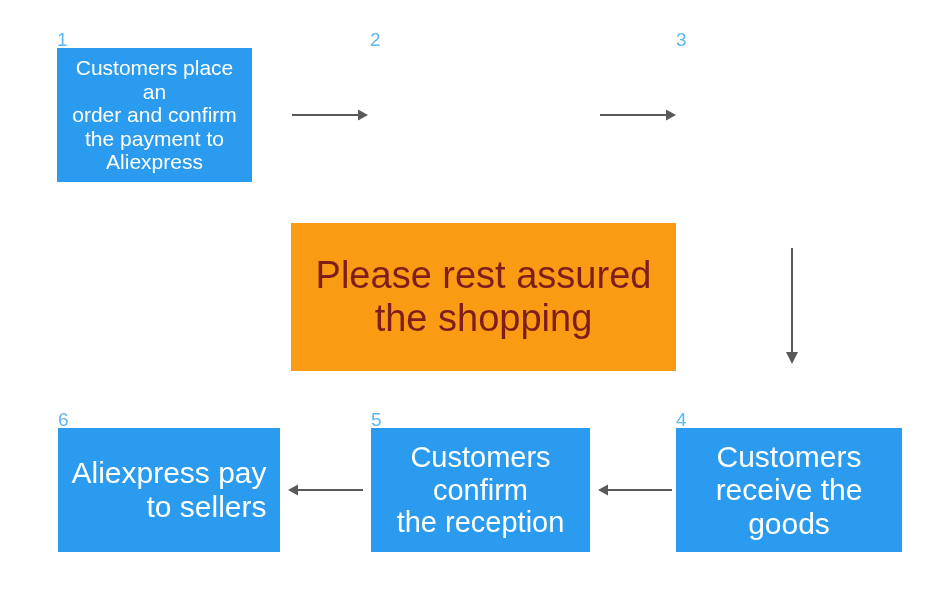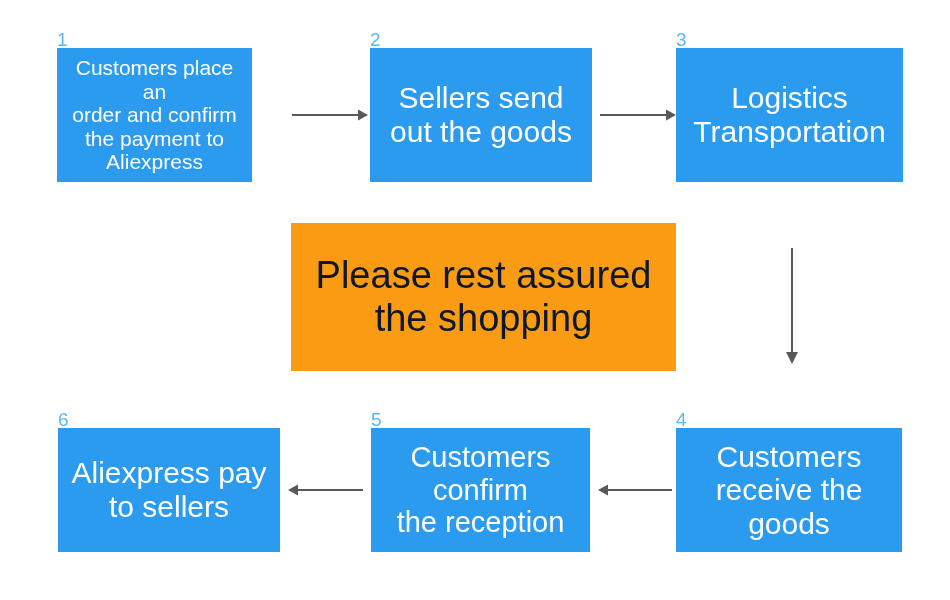--- a/index.html
+++ b/index.html
@@ -24,21 +24,21 @@
     box-sizing: border-box;
     display: flex;
     align-items: center;
     justify-content: center;
     text-align: center;
     color: #ffffff;
     line-height: 1.12;
     padding: 4px 8px;
   }
   .node.blue   { background: #2a9bef; }
-  .node.orange { background: #f99c13; color: #0f172a; }
+  .node.orange { background: #f99c13; color: #7f1d1d; }
 
   .node-label {
     display: block;
     white-space: pre-line;
     font-weight: 400;
   }
 
   
   .badge {
     position: absolute;
@@ -69,37 +69,29 @@
   </div>
 
   <div class="arrow" style="left:292px; top:105px;">
     <svg width="76" height="20" viewBox="0 0 76 20">
       <line x1="0" y1="10" x2="66" y2="10" stroke="#595959" stroke-width="2"></line>
       <polygon points="66,4.5 76,10 66,15.5" fill="#595959"></polygon>
     </svg>
   </div>
 
   <div class="badge" style="left:370px; top:30px;">2</div>
-  <div class="node blue" style="left:370px; top:48px; width:222px; height:134px; font-size:30px;">
-    <span class="node-label">Sellers send
-out the goods</span>
-  </div>
 
   <div class="arrow" style="left:600px; top:105px;">
     <svg width="76" height="20" viewBox="0 0 76 20">
       <line x1="0" y1="10" x2="66" y2="10" stroke="#595959" stroke-width="2"></line>
       <polygon points="66,4.5 76,10 66,15.5" fill="#595959"></polygon>
     </svg>
   </div>
 
   <div class="badge" style="left:676px; top:30px;">3</div>
-  <div class="node blue" style="left:676px; top:48px; width:227px; height:134px; font-size:30px;">
-    <span class="node-label">Logistics
-Transportation</span>
-  </div>
 
   <div class="node orange" style="left:291px; top:223px; width:385px; height:148px; font-size:38px;">
     <span class="node-label">Please rest assured
 the shopping</span>
   </div>
 
   <div class="arrow" style="left:780px; top:248px;">
     <svg width="24" height="116" viewBox="0 0 24 116">
       <line x1="12" y1="0" x2="12" y2="104" stroke="#595959" stroke-width="2"></line>
       <polygon points="6,104 18,104 12,116" fill="#595959"></polygon>
@@ -128,18 +120,18 @@
   </div>
 
   <div class="arrow" style="left:288px; top:480px;">
     <svg width="75" height="20" viewBox="0 0 75 20">
       <line x1="10" y1="10" x2="75" y2="10" stroke="#595959" stroke-width="2"></line>
       <polygon points="10,4.5 0,10 10,15.5" fill="#595959"></polygon>
     </svg>
   </div>
 
   <div class="badge" style="left:58px; top:410px;">6</div>
-  <div class="node blue" style="left:58px; top:428px; width:222px; height:124px; font-size:30px;">
+  <div class="node blue" style="left:58px; top:428px; width:222px; height:124px; font-size:30px;text-align:right;">
     <span class="node-label">Aliexpress pay
 to sellers</span>
   </div>
 
 </div>
 
 </body></html>

